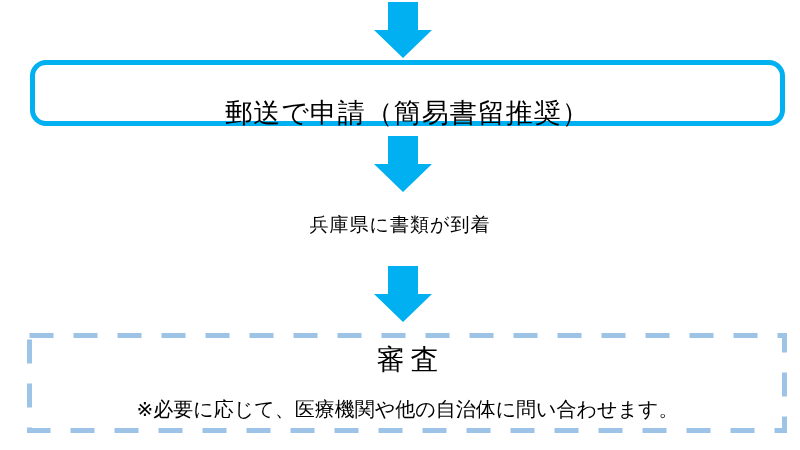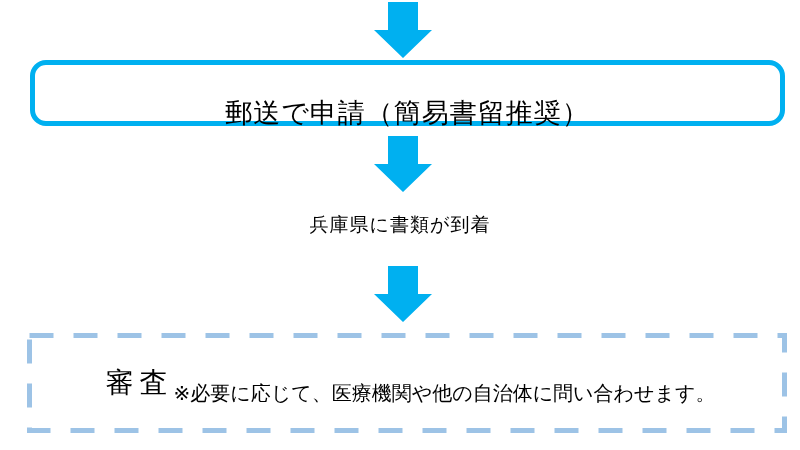--- a/index.html
+++ b/index.html
@@ -68,20 +68,21 @@
     width: 762px;
     height: 102px;
   }
   .dashed-box-content {
     position: absolute;
     left: 30px;
     top: 335px;
     width: 755px;
     height: 96px;
     display: flex;
+    flex-direction: column;
     align-items: center;
     justify-content: center;
   }
   .review-title {
     font-size: 28px;
     line-height: 32px;
     letter-spacing: 6px;
     padding-left: 6px;
     white-space: nowrap;
   }

